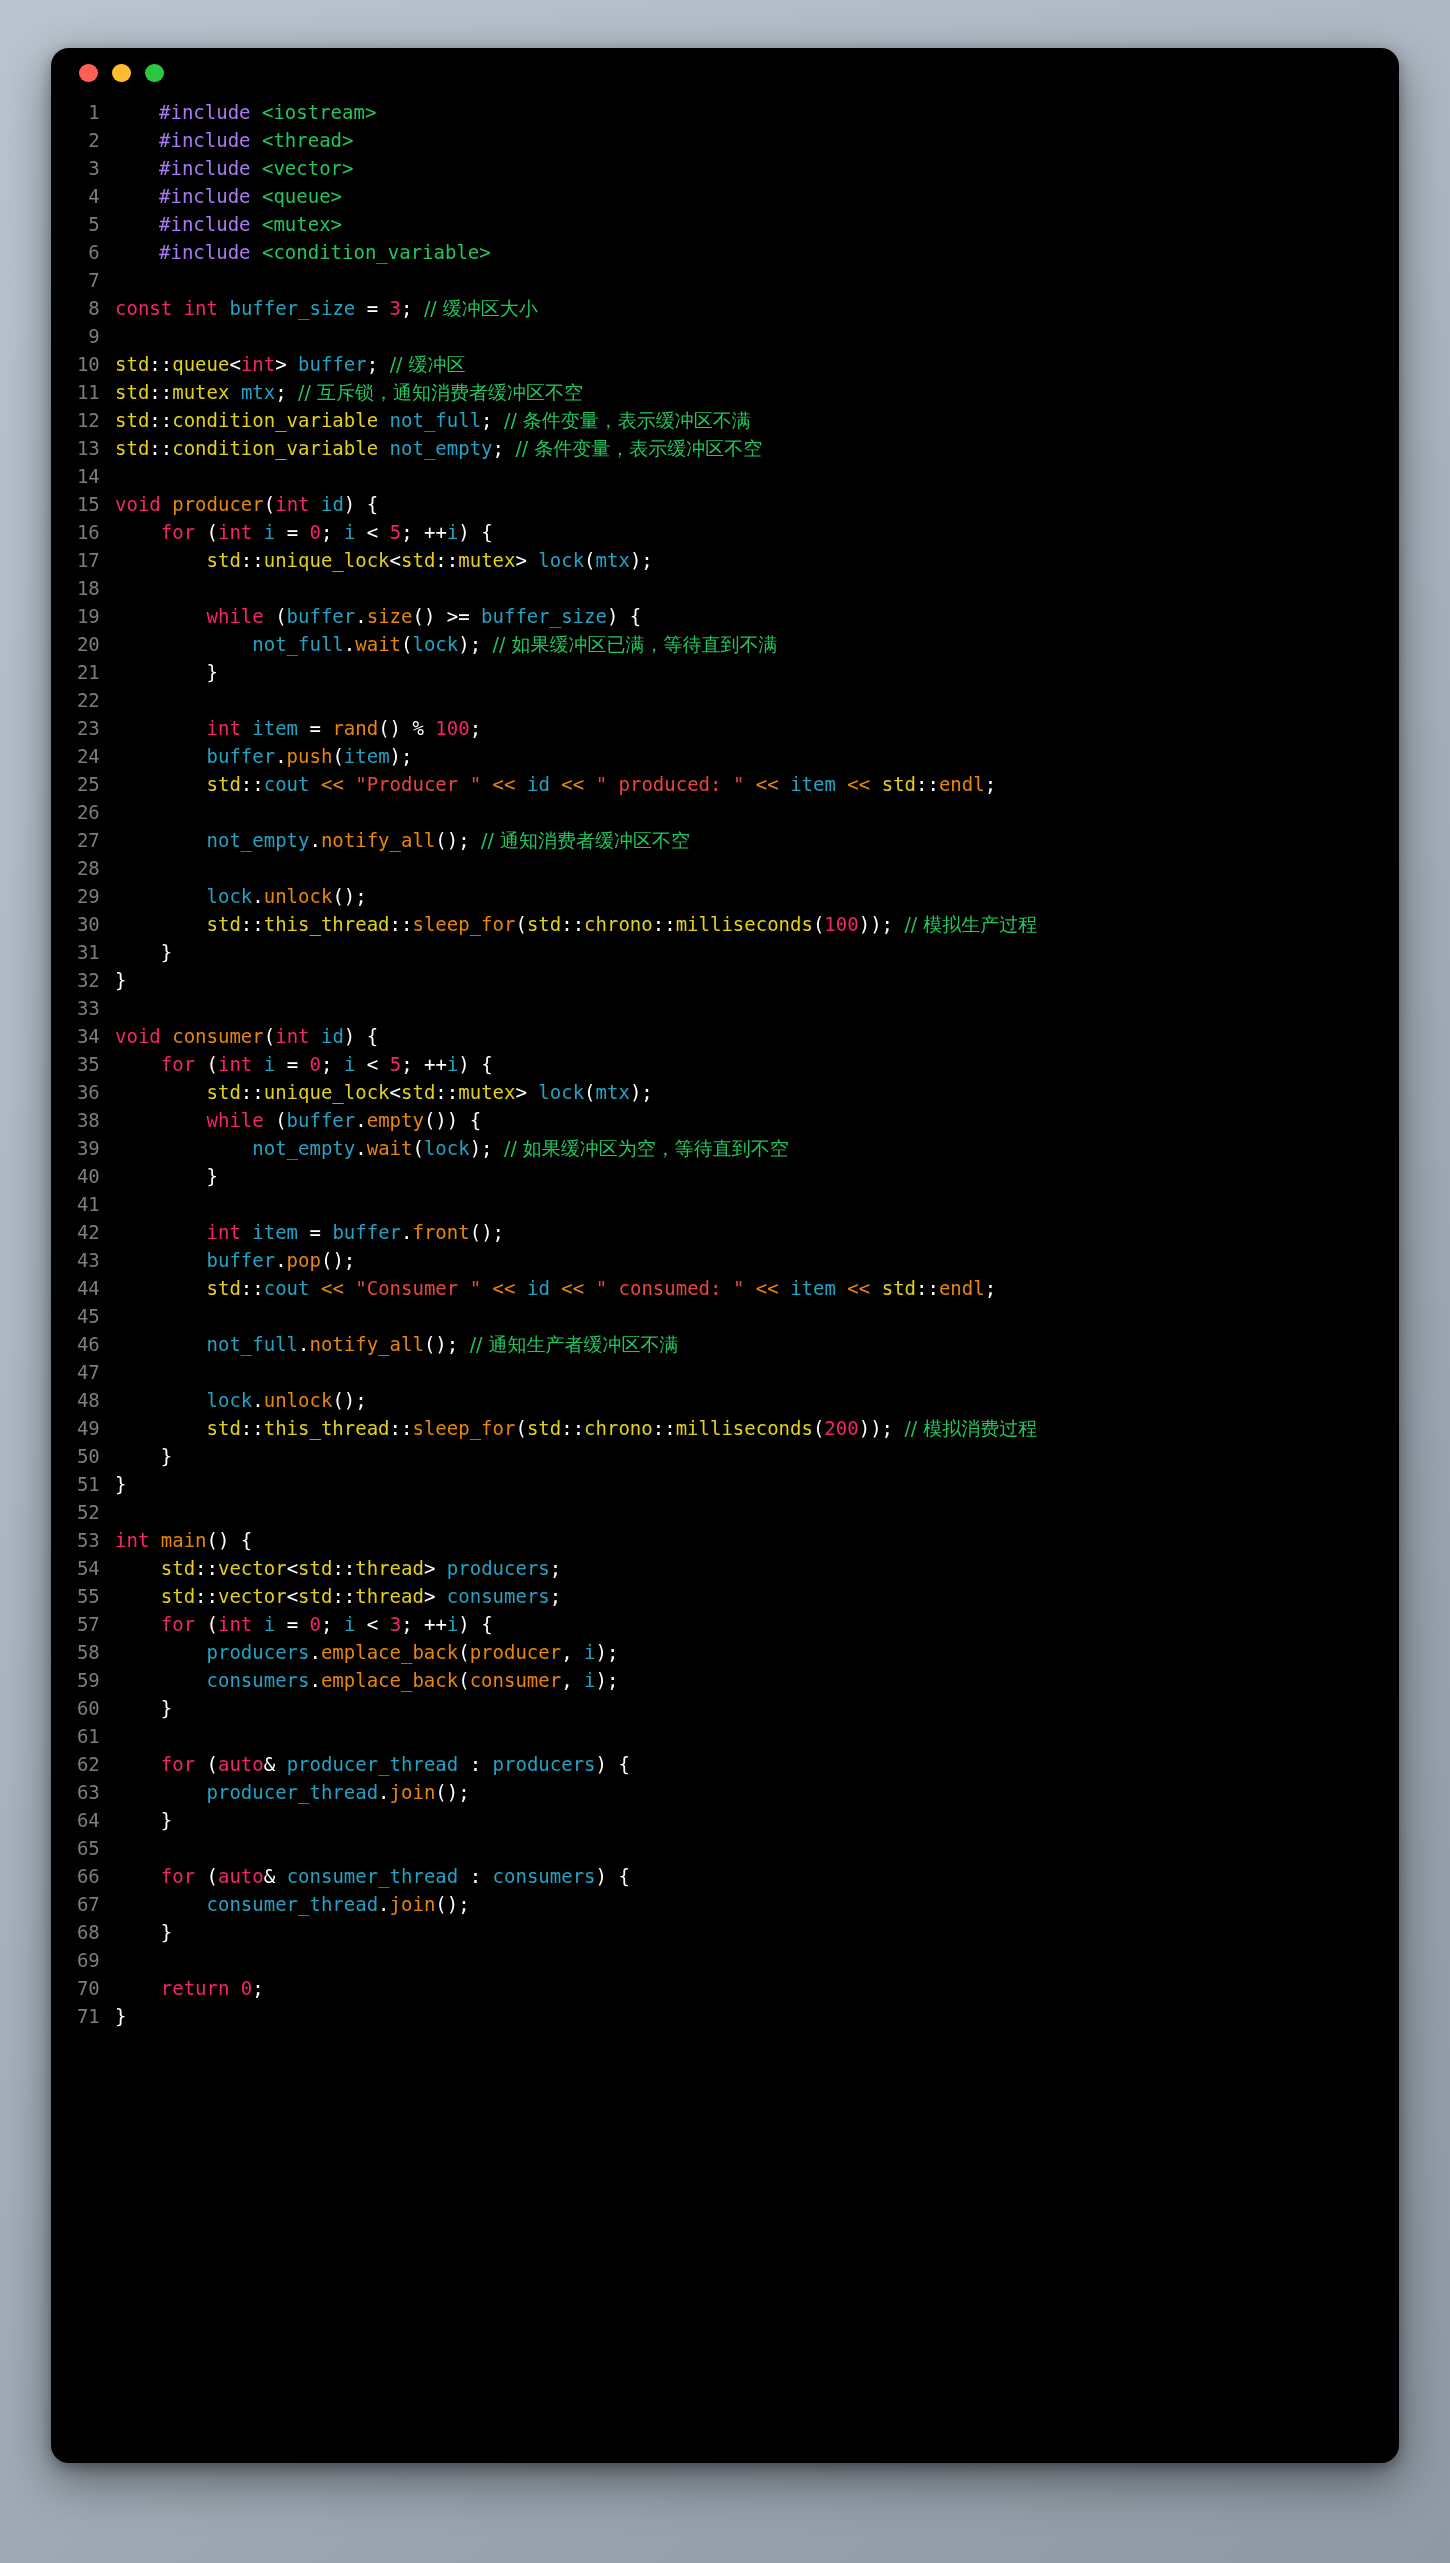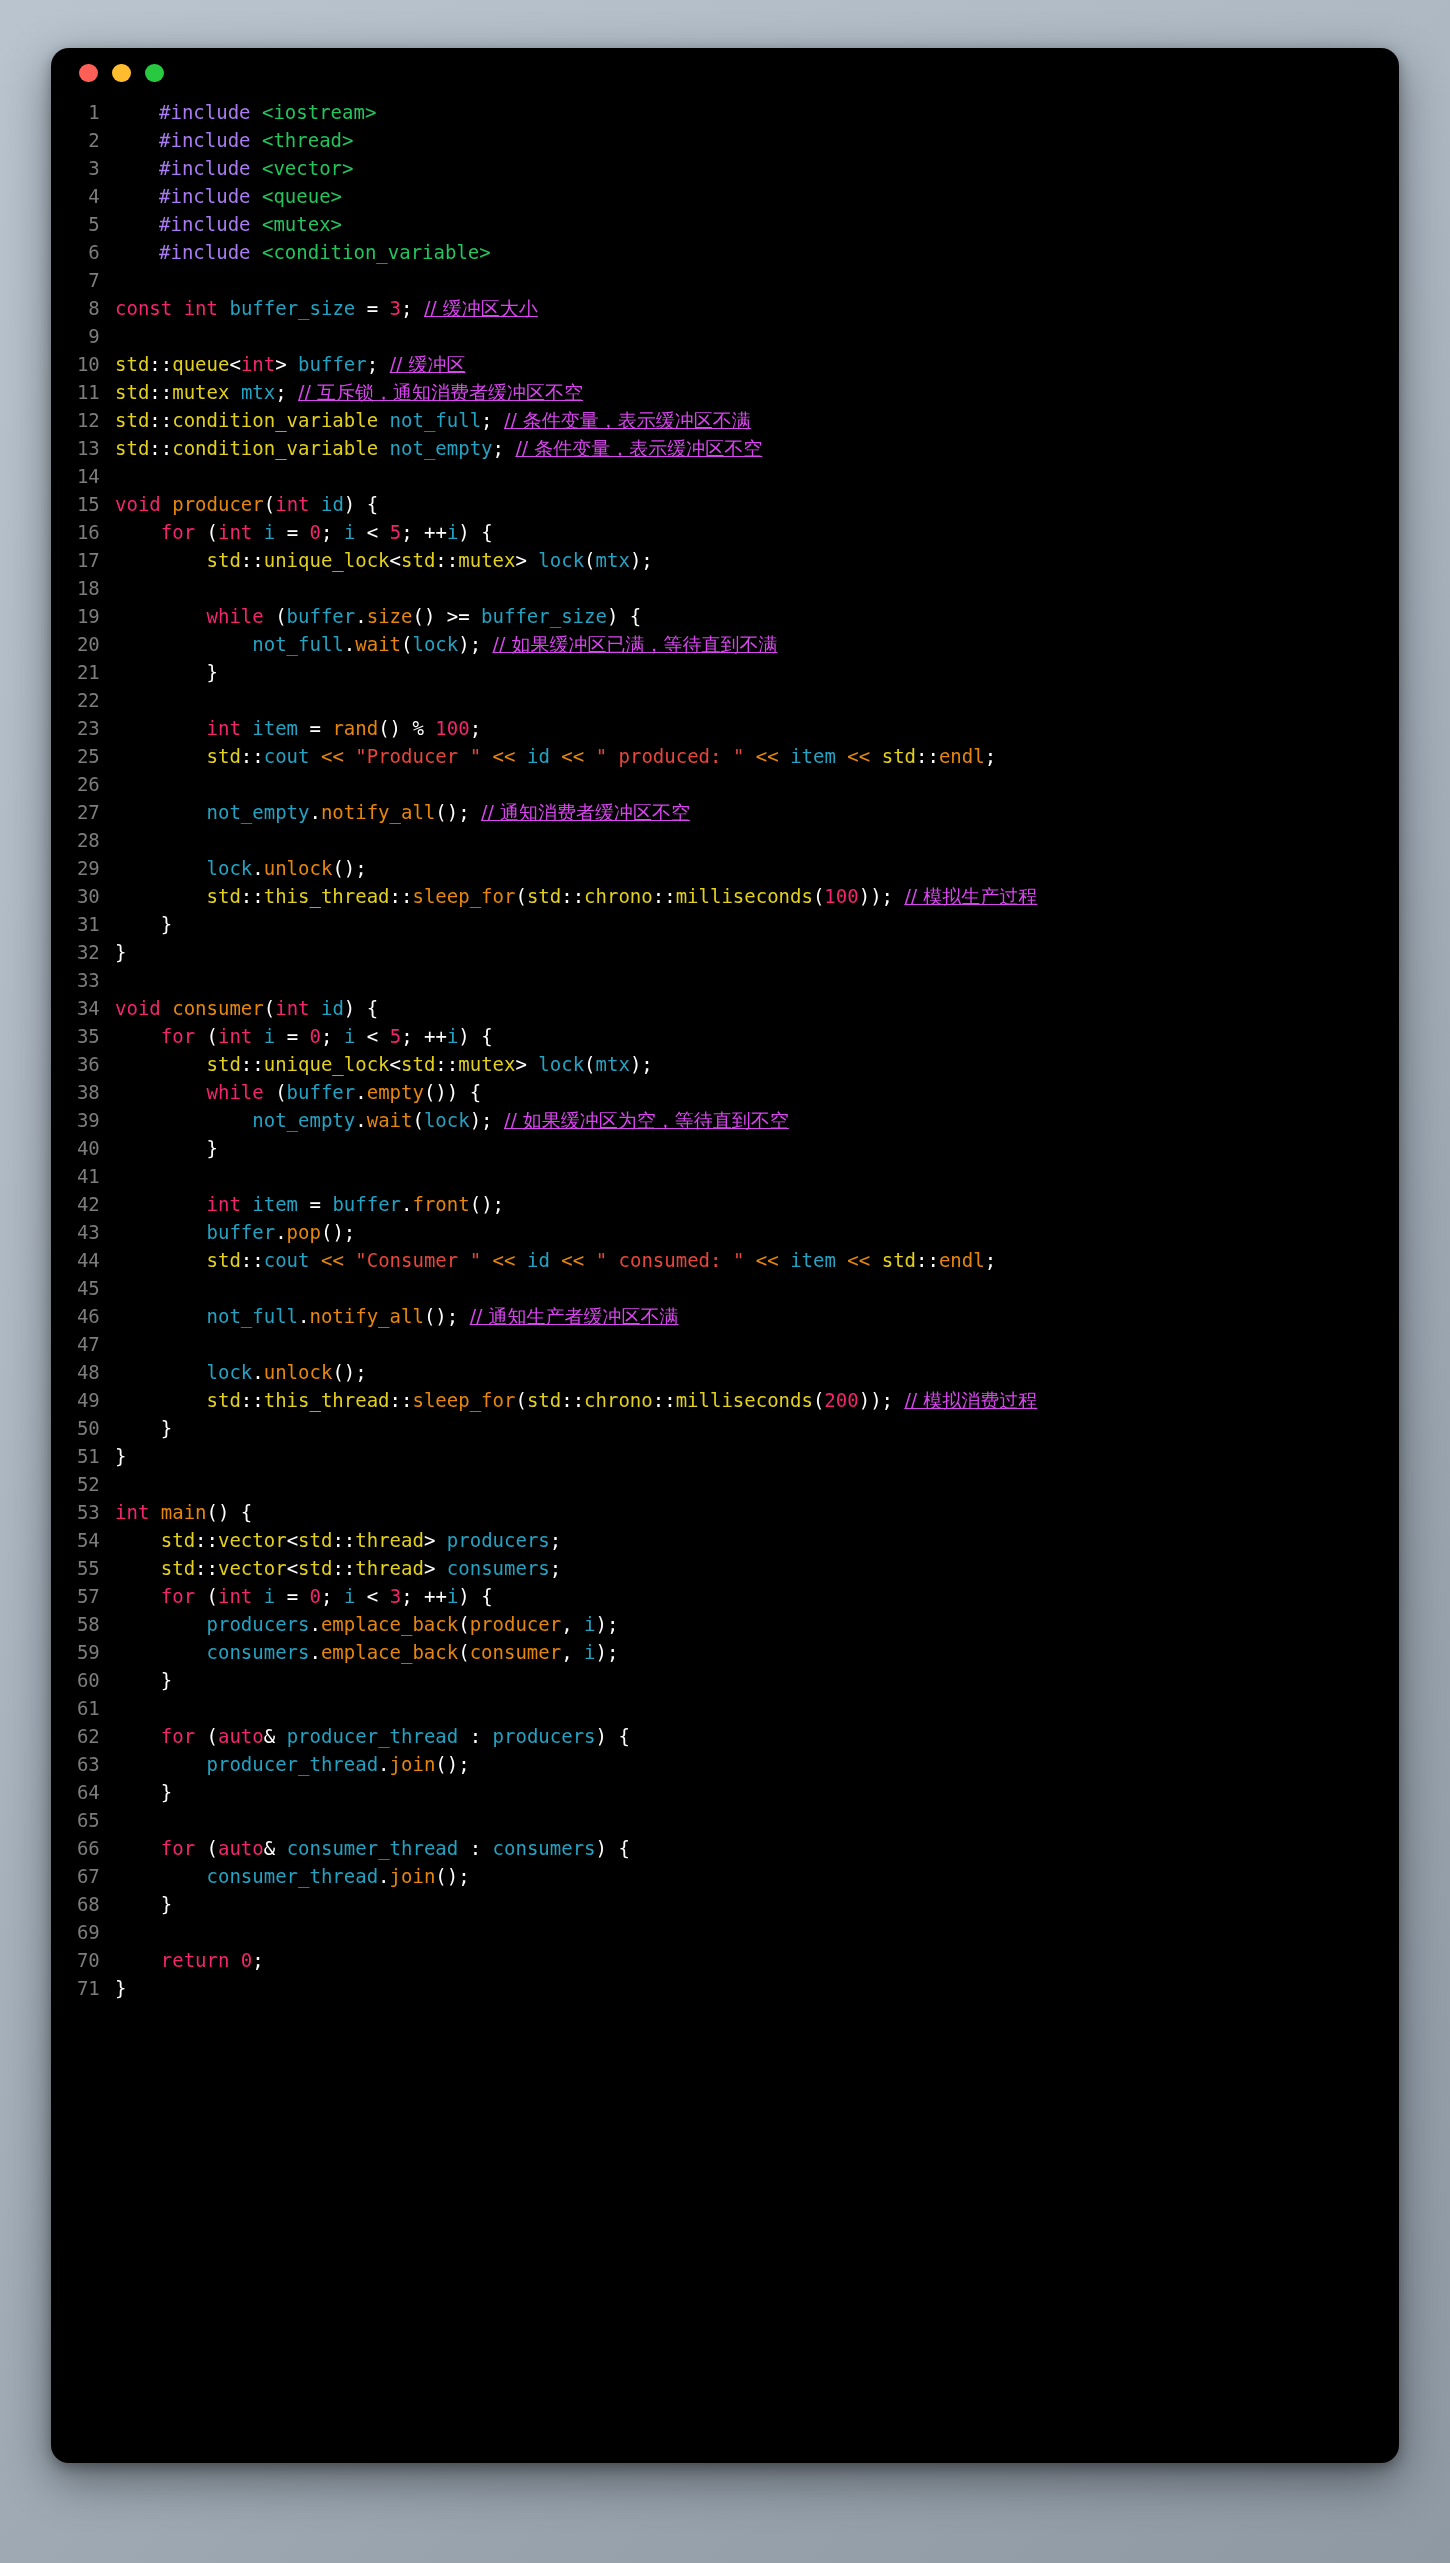--- a/index.html
+++ b/index.html
@@ -95,21 +95,21 @@
 
   
   .t-pre   { color: #a97bf5; margin-left: 44px; }  
   .t-hdr   { color: #22c55e; }  
   .t-kw    { color: #f4246e; }  
   .t-type  { color: #e3d11a; }  
   .t-var   { color: #23a3c4; }  
   .t-fn    { color: #e8860c; }  
   .t-str   { color: #e8453c; }  
   .t-num   { color: #f4246e; }  
-  .t-cmt   { color: #d946ef; text-decoration: underline; }  
+  .t-cmt   { color: #22c55e; }  
   .t-op    { color: #e8860c; }  
   .t-pl    { color: #ffffff; }  
 
   .cjk { font-family: "DejaVu Sans", sans-serif; }
 </style>
 </head>
 <body>
 
 <div id="desktop">
 
@@ -138,20 +138,21 @@
         <div class="code-line"><span class="ln">14</span><span class="code-text"></span></div>
         <div class="code-line"><span class="ln">15</span><span class="code-text"><span class="t-kw">void</span><span class="t-pl"> </span><span class="t-fn">producer</span><span class="t-pl">(</span><span class="t-kw">int</span><span class="t-pl"> </span><span class="t-var">id</span><span class="t-pl">) {</span></span></div>
         <div class="code-line"><span class="ln">16</span><span class="code-text"><span class="t-pl">    </span><span class="t-kw">for</span><span class="t-pl"> (</span><span class="t-kw">int</span><span class="t-pl"> </span><span class="t-var">i</span><span class="t-pl"> = </span><span class="t-num">0</span><span class="t-pl">; </span><span class="t-var">i</span><span class="t-pl"> &lt; </span><span class="t-num">5</span><span class="t-pl">; ++</span><span class="t-var">i</span><span class="t-pl">) {</span></span></div>
         <div class="code-line"><span class="ln">17</span><span class="code-text"><span class="t-pl">        </span><span class="t-type">std</span><span class="t-pl">::</span><span class="t-type">unique_lock</span><span class="t-pl">&lt;</span><span class="t-type">std</span><span class="t-pl">::</span><span class="t-type">mutex</span><span class="t-pl">&gt; </span><span class="t-var">lock</span><span class="t-pl">(</span><span class="t-var">mtx</span><span class="t-pl">);</span></span></div>
         <div class="code-line"><span class="ln">18</span><span class="code-text"></span></div>
         <div class="code-line"><span class="ln">19</span><span class="code-text"><span class="t-pl">        </span><span class="t-kw">while</span><span class="t-pl"> (</span><span class="t-var">buffer</span><span class="t-pl">.</span><span class="t-fn">size</span><span class="t-pl">() &gt;= </span><span class="t-var">buffer_size</span><span class="t-pl">) {</span></span></div>
         <div class="code-line"><span class="ln">20</span><span class="code-text"><span class="t-pl">            </span><span class="t-var">not_full</span><span class="t-pl">.</span><span class="t-fn">wait</span><span class="t-pl">(</span><span class="t-var">lock</span><span class="t-pl">);</span><span class="t-pl"> </span><span class="t-cmt cjk">// 如果缓冲区已满，等待直到不满</span></span></div>
         <div class="code-line"><span class="ln">21</span><span class="code-text"><span class="t-pl">        }</span></span></div>
         <div class="code-line"><span class="ln">22</span><span class="code-text"></span></div>
         <div class="code-line"><span class="ln">23</span><span class="code-text"><span class="t-pl">        </span><span class="t-kw">int</span><span class="t-pl"> </span><span class="t-var">item</span><span class="t-pl"> = </span><span class="t-fn">rand</span><span class="t-pl">() % </span><span class="t-num">100</span><span class="t-pl">;</span></span></div>
+        <div class="code-line"><span class="ln">24</span><span class="code-text"><span class="t-pl">        </span><span class="t-var">buffer</span><span class="t-pl">.</span><span class="t-fn">push</span><span class="t-pl">(</span><span class="t-var">item</span><span class="t-pl">);</span></span></div>
         <div class="code-line"><span class="ln">25</span><span class="code-text"><span class="t-pl">        </span><span class="t-type">std</span><span class="t-pl">::</span><span class="t-var">cout</span><span class="t-pl"> </span><span class="t-op">&lt;&lt;</span><span class="t-pl"> </span><span class="t-str">"Producer "</span><span class="t-pl"> </span><span class="t-op">&lt;&lt;</span><span class="t-pl"> </span><span class="t-var">id</span><span class="t-pl"> </span><span class="t-op">&lt;&lt;</span><span class="t-pl"> </span><span class="t-str">" produced: "</span><span class="t-pl"> </span><span class="t-op">&lt;&lt;</span><span class="t-pl"> </span><span class="t-var">item</span><span class="t-pl"> </span><span class="t-op">&lt;&lt;</span><span class="t-pl"> </span><span class="t-type">std</span><span class="t-pl">::</span><span class="t-fn">endl</span><span class="t-pl">;</span></span></div>
         <div class="code-line"><span class="ln">26</span><span class="code-text"></span></div>
         <div class="code-line"><span class="ln">27</span><span class="code-text"><span class="t-pl">        </span><span class="t-var">not_empty</span><span class="t-pl">.</span><span class="t-fn">notify_all</span><span class="t-pl">();</span><span class="t-pl"> </span><span class="t-cmt cjk">// 通知消费者缓冲区不空</span></span></div>
         <div class="code-line"><span class="ln">28</span><span class="code-text"></span></div>
         <div class="code-line"><span class="ln">29</span><span class="code-text"><span class="t-pl">        </span><span class="t-var">lock</span><span class="t-pl">.</span><span class="t-fn">unlock</span><span class="t-pl">();</span></span></div>
         <div class="code-line"><span class="ln">30</span><span class="code-text"><span class="t-pl">        </span><span class="t-type">std</span><span class="t-pl">::</span><span class="t-type">this_thread</span><span class="t-pl">::</span><span class="t-fn">sleep_for</span><span class="t-pl">(</span><span class="t-type">std</span><span class="t-pl">::</span><span class="t-type">chrono</span><span class="t-pl">::</span><span class="t-type">milliseconds</span><span class="t-pl">(</span><span class="t-num">100</span><span class="t-pl">));</span><span class="t-pl"> </span><span class="t-cmt cjk">// 模拟生产过程</span></span></div>
         <div class="code-line"><span class="ln">31</span><span class="code-text"><span class="t-pl">    }</span></span></div>
         <div class="code-line"><span class="ln">32</span><span class="code-text"><span class="t-pl">}</span></span></div>
         <div class="code-line"><span class="ln">33</span><span class="code-text"></span></div>
         <div class="code-line"><span class="ln">34</span><span class="code-text"><span class="t-kw">void</span><span class="t-pl"> </span><span class="t-fn">consumer</span><span class="t-pl">(</span><span class="t-kw">int</span><span class="t-pl"> </span><span class="t-var">id</span><span class="t-pl">) {</span></span></div>

